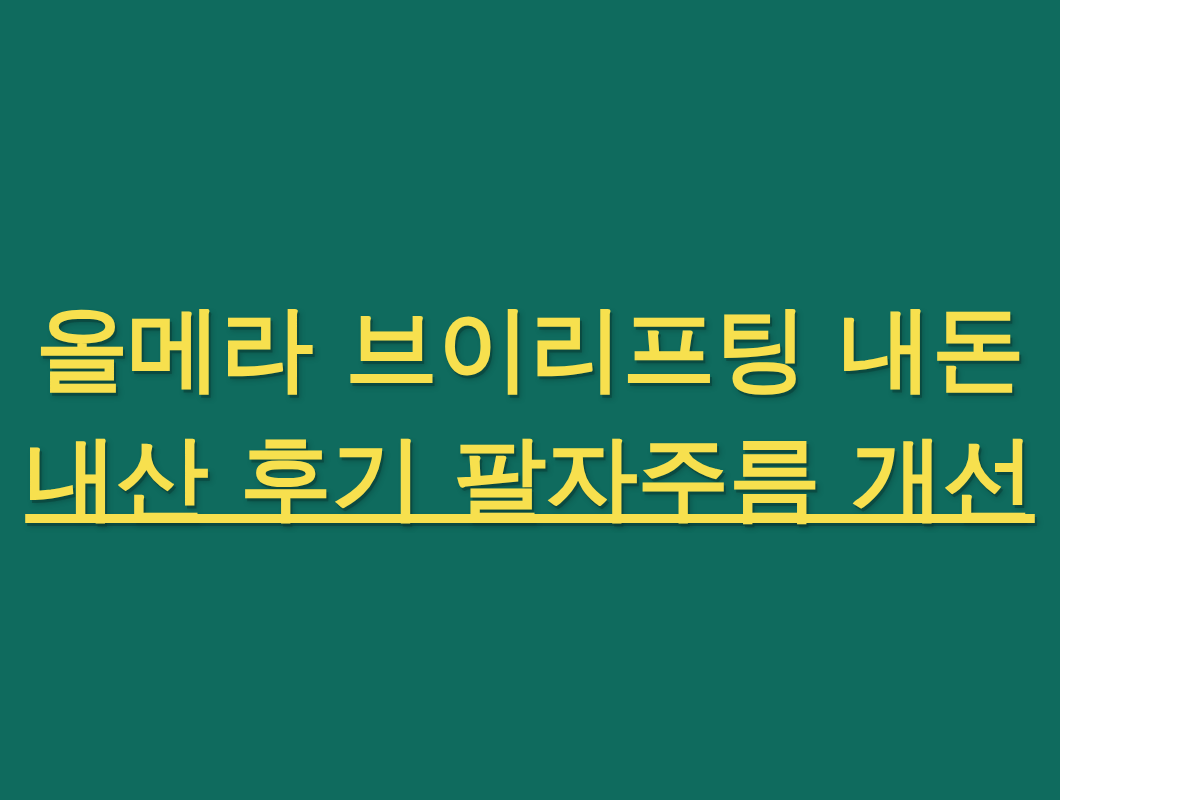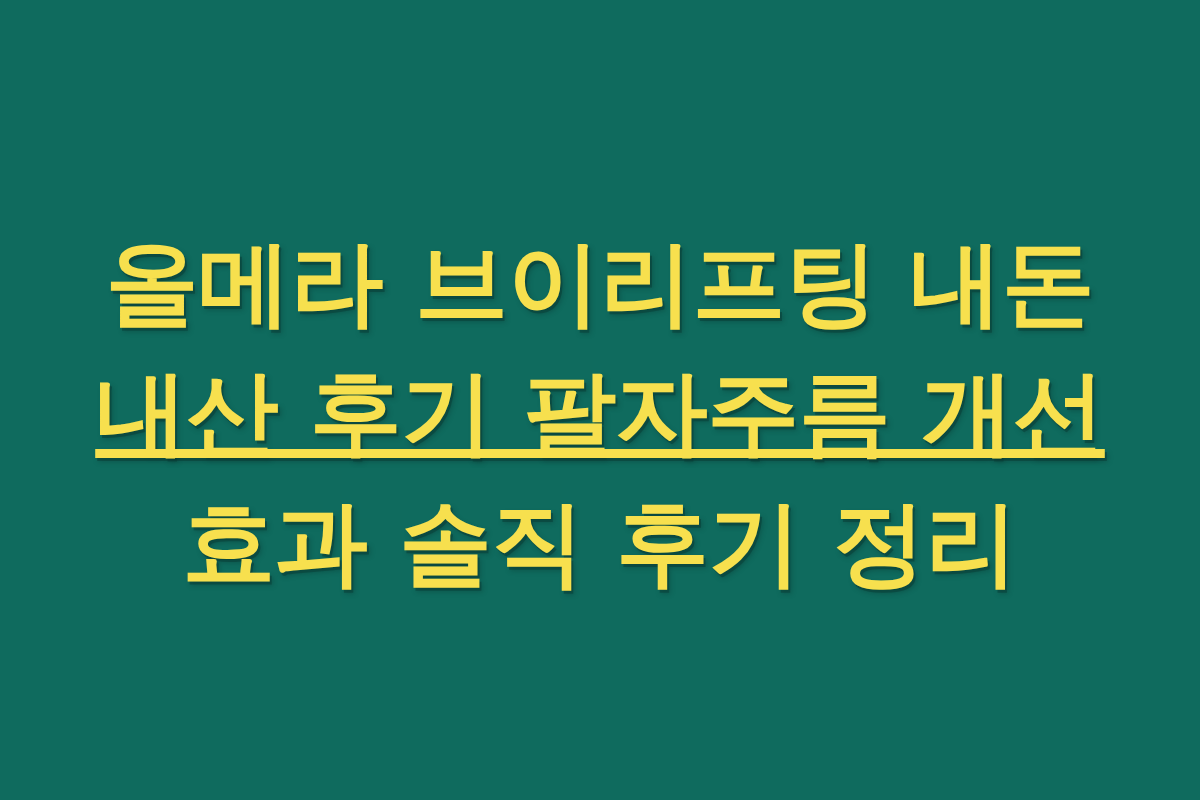--- a/index.html
+++ b/index.html
@@ -10,21 +10,21 @@
 
   body {
     width: 1200px;
     height: 800px;
     overflow: hidden;
     font-family: "Liberation Sans", "DejaVu Sans", sans-serif;
   }
 
   #thumbnail-card {
     position: relative;
-    width: 1200px;
+    width: 1060px;
     height: 800px;
     background-color: #0f6b5e;
     display: flex;
     justify-content: center;
     box-sizing: border-box;
   }
 
   #headline-block {
     width: 1120px;
     text-align: center;
@@ -54,15 +54,14 @@
   .headline-line.line-2 { font-size: 93px; text-decoration: underline; }
   .headline-line.line-3 { font-size: 93px; }
 </style>
 </head>
 <body>
 
 <div id="thumbnail-card" style="background-color: rgb(15, 107, 94);">
   <div id="headline-block">
     <span class="headline-line line-1" style="color: rgb(247, 224, 78); font-size: 93px;">올메라 브이리프팅 내돈</span>
     <span class="headline-line line-2" style="color: rgb(247, 224, 78); font-size: 92px;">내산 후기 팔자주름 개선</span>
-    <span class="headline-line line-3" style="color: rgb(247, 224, 78); font-size: 93px;">효과 솔직 후기 정리</span>
   </div>
 </div>
 
 </body></html>

